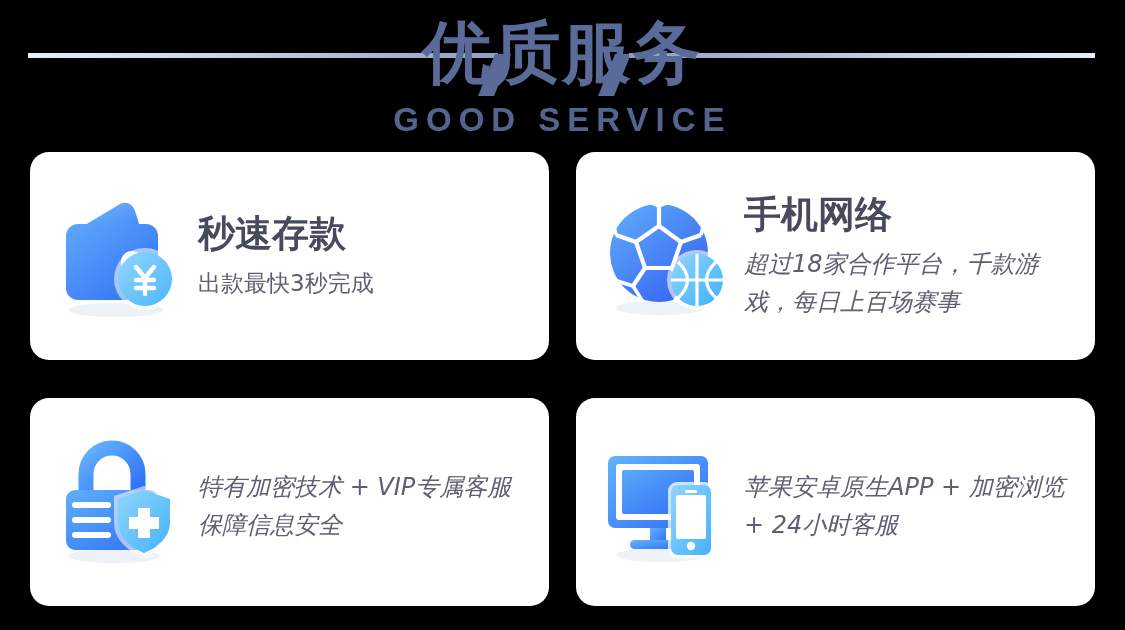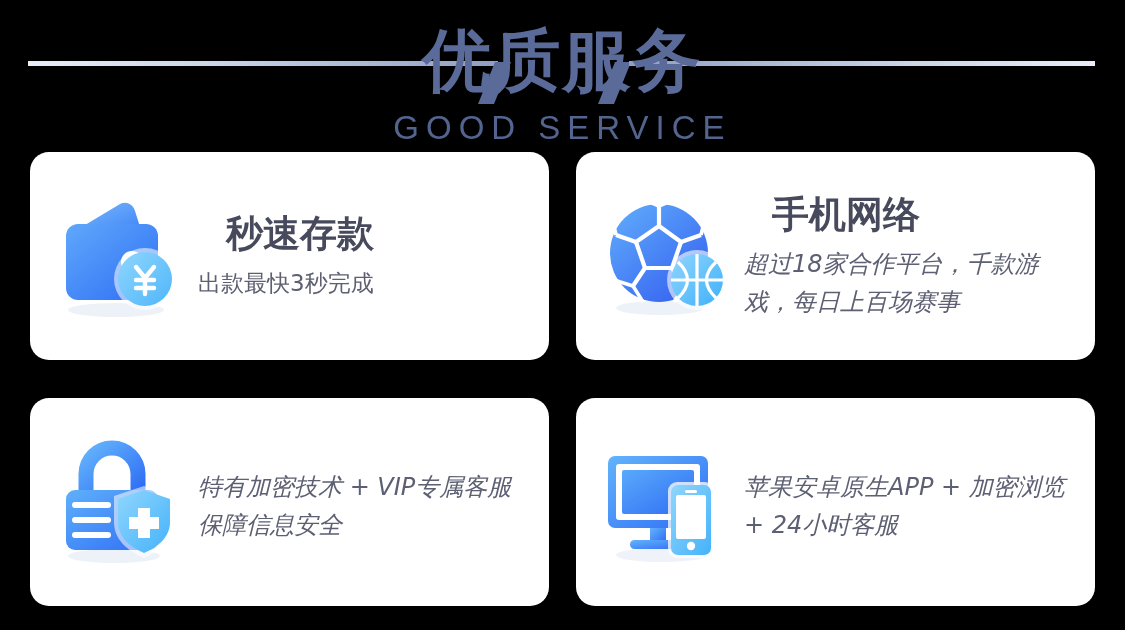--- a/index.html
+++ b/index.html
@@ -11,21 +11,21 @@
     width: 1125px;
     height: 630px;
     overflow: hidden;
     font-family: "Liberation Sans", "DejaVu Sans", sans-serif;
     position: relative;
   }
 
   
   .header {
     position: absolute;
-    left: 0; top: 12px;
+    left: 0; top: 4px;
     width: 1125px;
     height: 150px;
   }
   .rule {
     position: absolute;
     top: 49px;
     height: 5px;
   }
   .rule-left {
     left: 28px;
@@ -65,21 +65,21 @@
     letter-spacing: 2px;
     line-height: 86px;
     font-family: "DejaVu Sans", "Liberation Sans", sans-serif;
   }
   .title-en {
     position: absolute;
     left: 0; top: 96px;
     width: 1125px;
     text-align: center;
     font-size: 33px;
-    font-weight: 400;
+    font-weight: 700;
     color: #53648f;
     letter-spacing: 7px;
     line-height: 40px;
   }
 
   
   .grid {
     position: absolute;
     left: 30px;
     top: 152px;
@@ -111,21 +111,20 @@
     min-width: 0;
   }
   .card-title {
     font-size: 37px;
     font-weight: 700;
     color: #474a5c;
     line-height: 46px;
     letter-spacing: 0px;
     white-space: nowrap;
     font-family: "DejaVu Sans", "Liberation Sans", sans-serif;
-    margin-left: 28px;
   }
   .card-desc {
     margin-top: 7px;
     font-size: 23px;
     color: #5d6072;
     line-height: 38px;
     letter-spacing: 0px;
     font-family: "DejaVu Sans", "Liberation Sans", sans-serif;
   }
   .card-desc.two-line { font-size: 24px; font-style: italic; }

